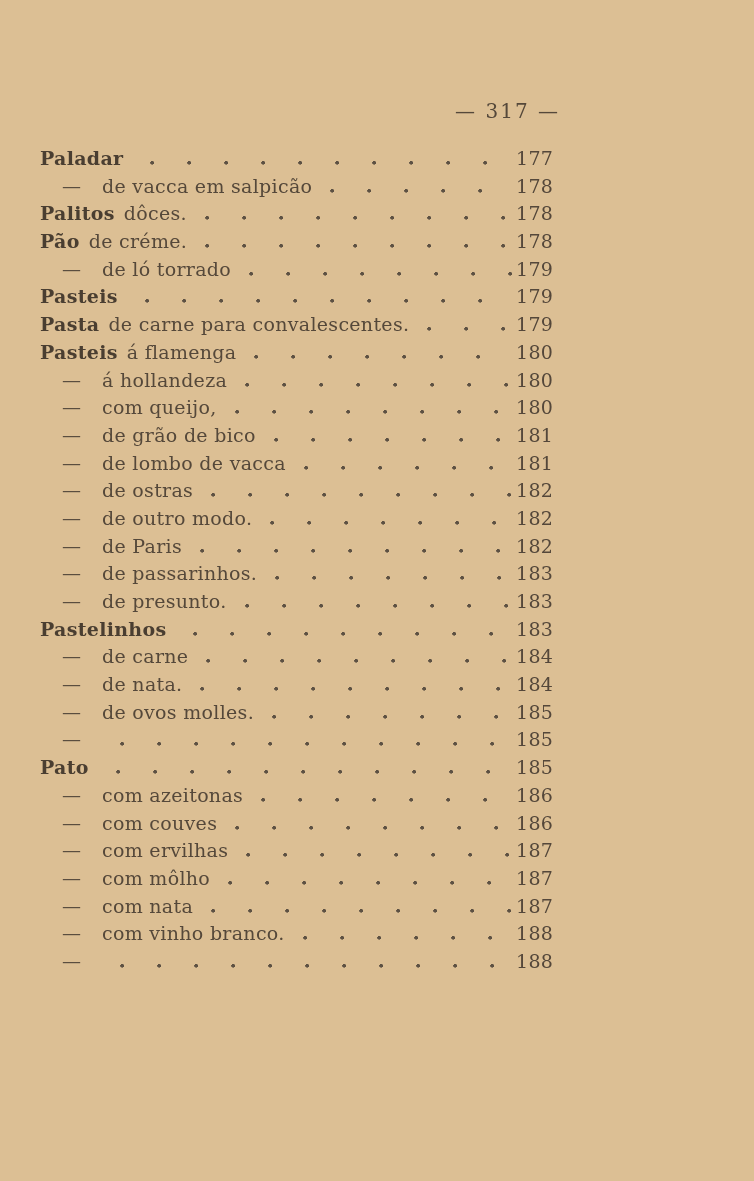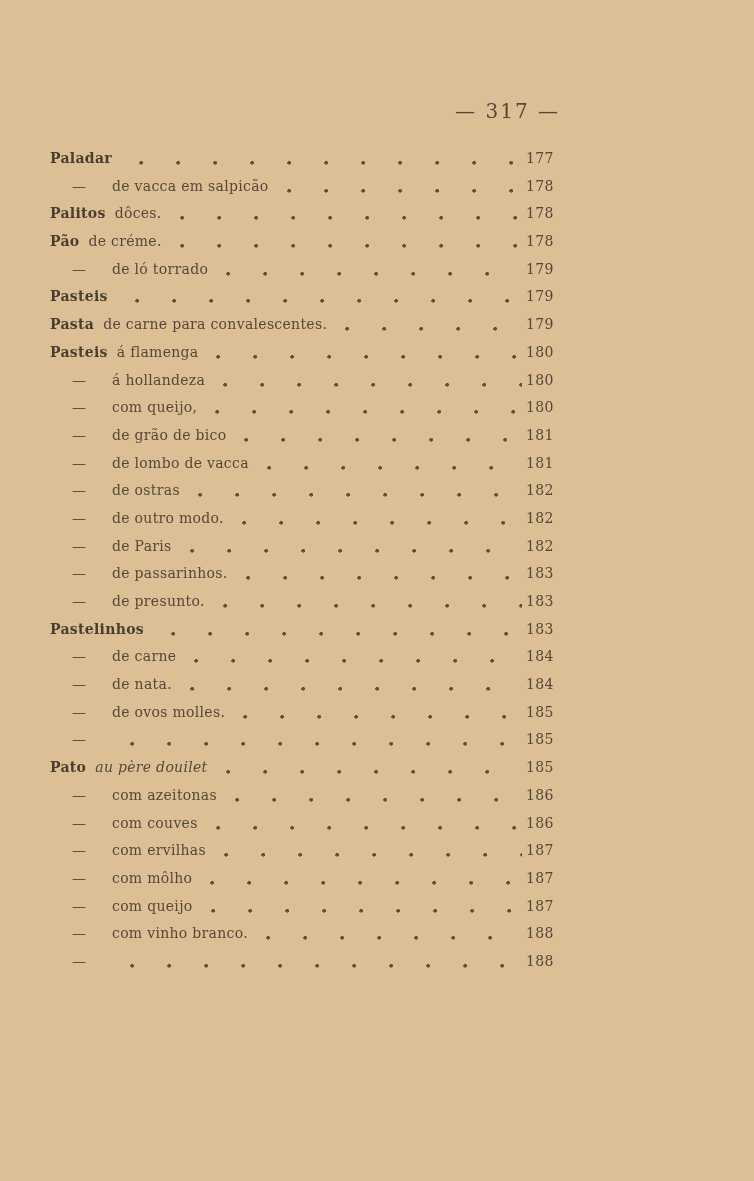--- a/index.html
+++ b/index.html
@@ -18,22 +18,22 @@
       linear-gradient(90deg, rgba(115,78,40,0.10) 0%, rgba(115,78,40,0) 5%, rgba(115,78,40,0) 95%, rgba(115,78,40,0.08) 100%),
       linear-gradient(180deg, #c7a174 0%, #d5b186 2.5%, #dcbd92 18%, #e0c59b 45%, #decGa0 60%, #dec29a 75%, #d9bb8e 92%, #d2b183 100%);
     background-color:#dcbf94;
   }
   .page-header{
     position:absolute;top:99px;left:50px;width:522px;
     text-align:right;transform:translateX(-12px);
     font-size:20px;letter-spacing:2px;color:#55483a;
   }
   .toc{
-    position:absolute;top:145px;left:50px;width:522px;
-    color:#55483a;font-size:14px;letter-spacing:0.3px;
+    position:absolute;top:145px;left:40px;width:522px;
+    color:#55483a;font-size:19px;letter-spacing:0.3px;
   }
   .row{
     display:flex;align-items:baseline;height:27.7px;line-height:27.7px;
     white-space:nowrap;
   }
   .row .head{
     font-weight:bold;color:#4a3e31;margin-right:9px;flex:0 0 auto;
   }
   .row.sub .head{
     font-weight:normal;color:#5a4d3f;
@@ -185,21 +185,20 @@
     <span class="leader"></span>
     <span class="pagenum">185</span>
   </div>
       <div class="row sub">
     <span class="head">—</span>
     <span class="leader"></span>
     <span class="pagenum">185</span>
   </div>
       <div class="row head italic">
     <span class="head">Pato</span>
-    <span class="text">au père douilet</span>
     <span class="leader"></span>
     <span class="pagenum">185</span>
   </div>
       <div class="row sub">
     <span class="head">—</span>
     <span class="text">com azeitonas</span>
     <span class="leader"></span>
     <span class="pagenum">186</span>
   </div>
       <div class="row sub">
@@ -215,21 +214,21 @@
     <span class="pagenum">187</span>
   </div>
       <div class="row sub">
     <span class="head">—</span>
     <span class="text">com môlho</span>
     <span class="leader"></span>
     <span class="pagenum">187</span>
   </div>
       <div class="row sub">
     <span class="head">—</span>
-    <span class="text">com queijo</span>
+    <span class="text">com nata</span>
     <span class="leader"></span>
     <span class="pagenum">187</span>
   </div>
       <div class="row sub">
     <span class="head">—</span>
     <span class="text">com vinho branco.</span>
     <span class="leader"></span>
     <span class="pagenum">188</span>
   </div>
       <div class="row sub">

